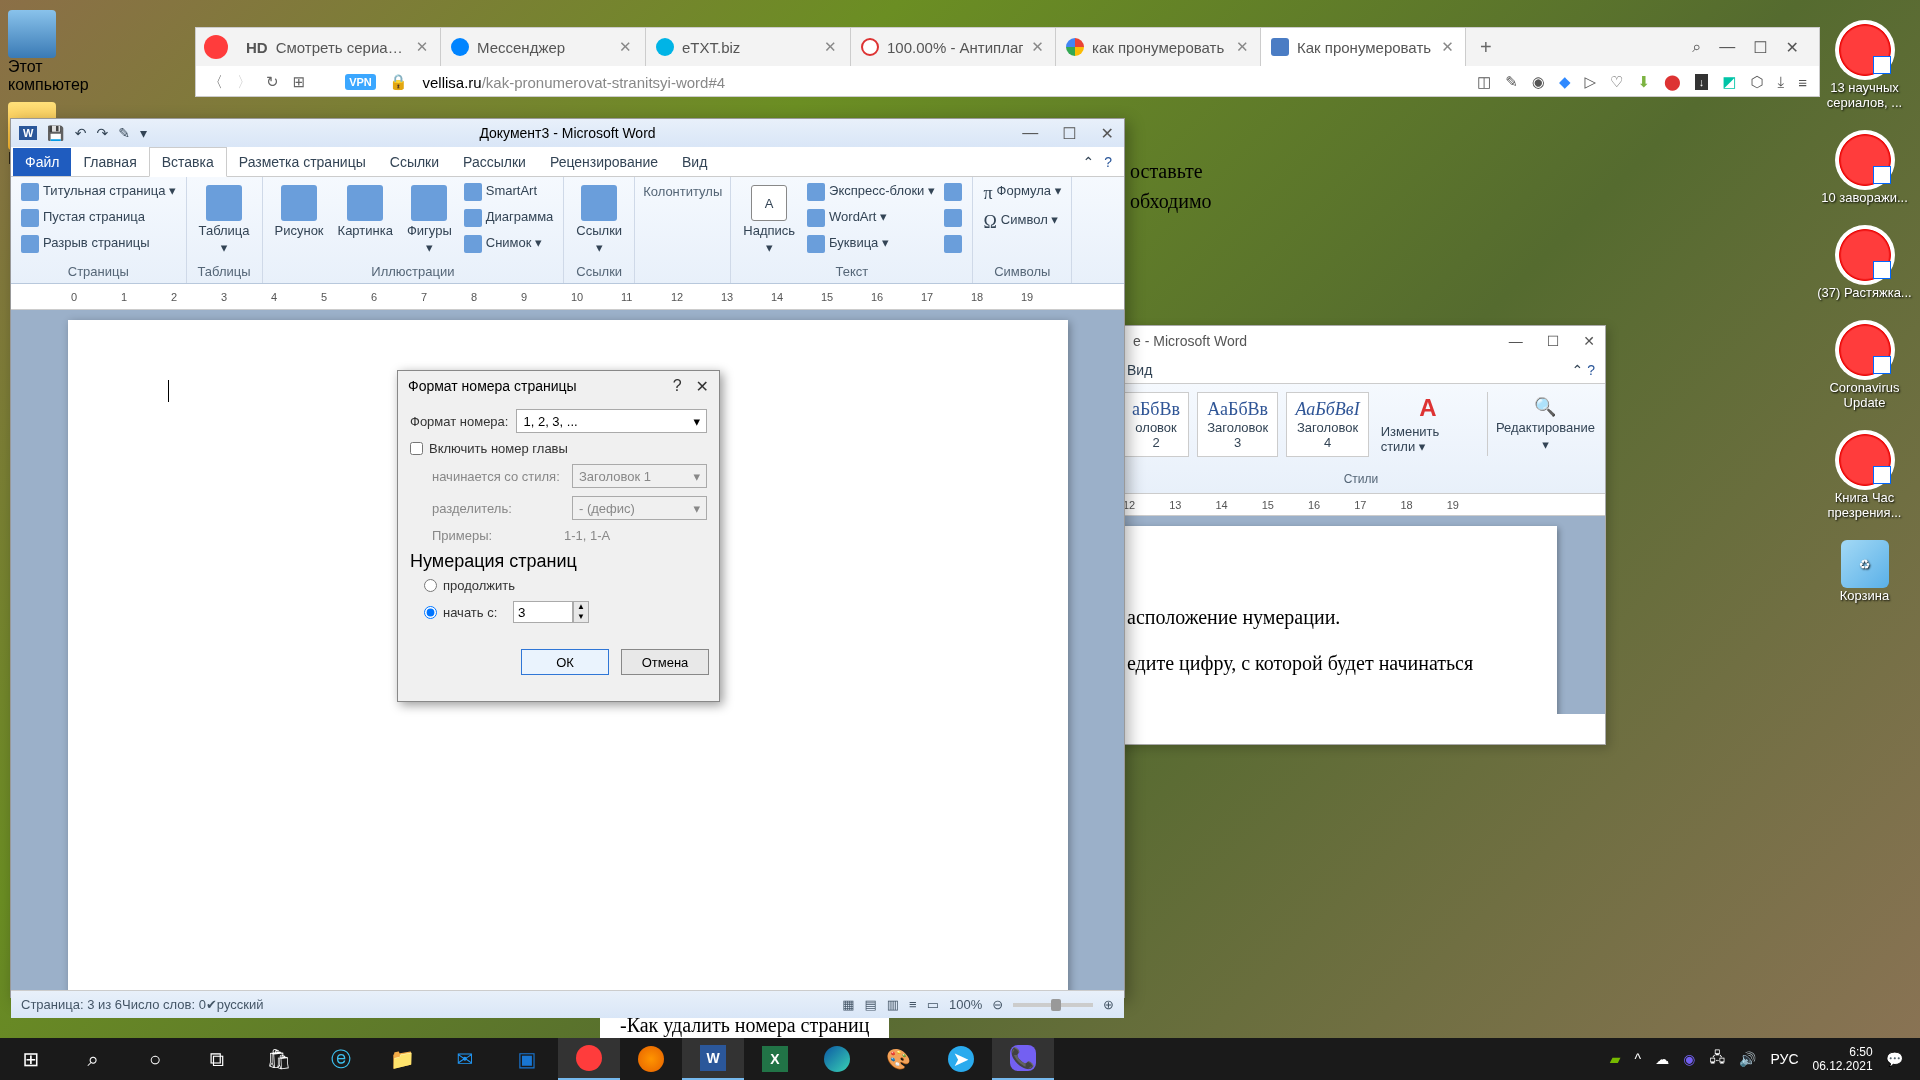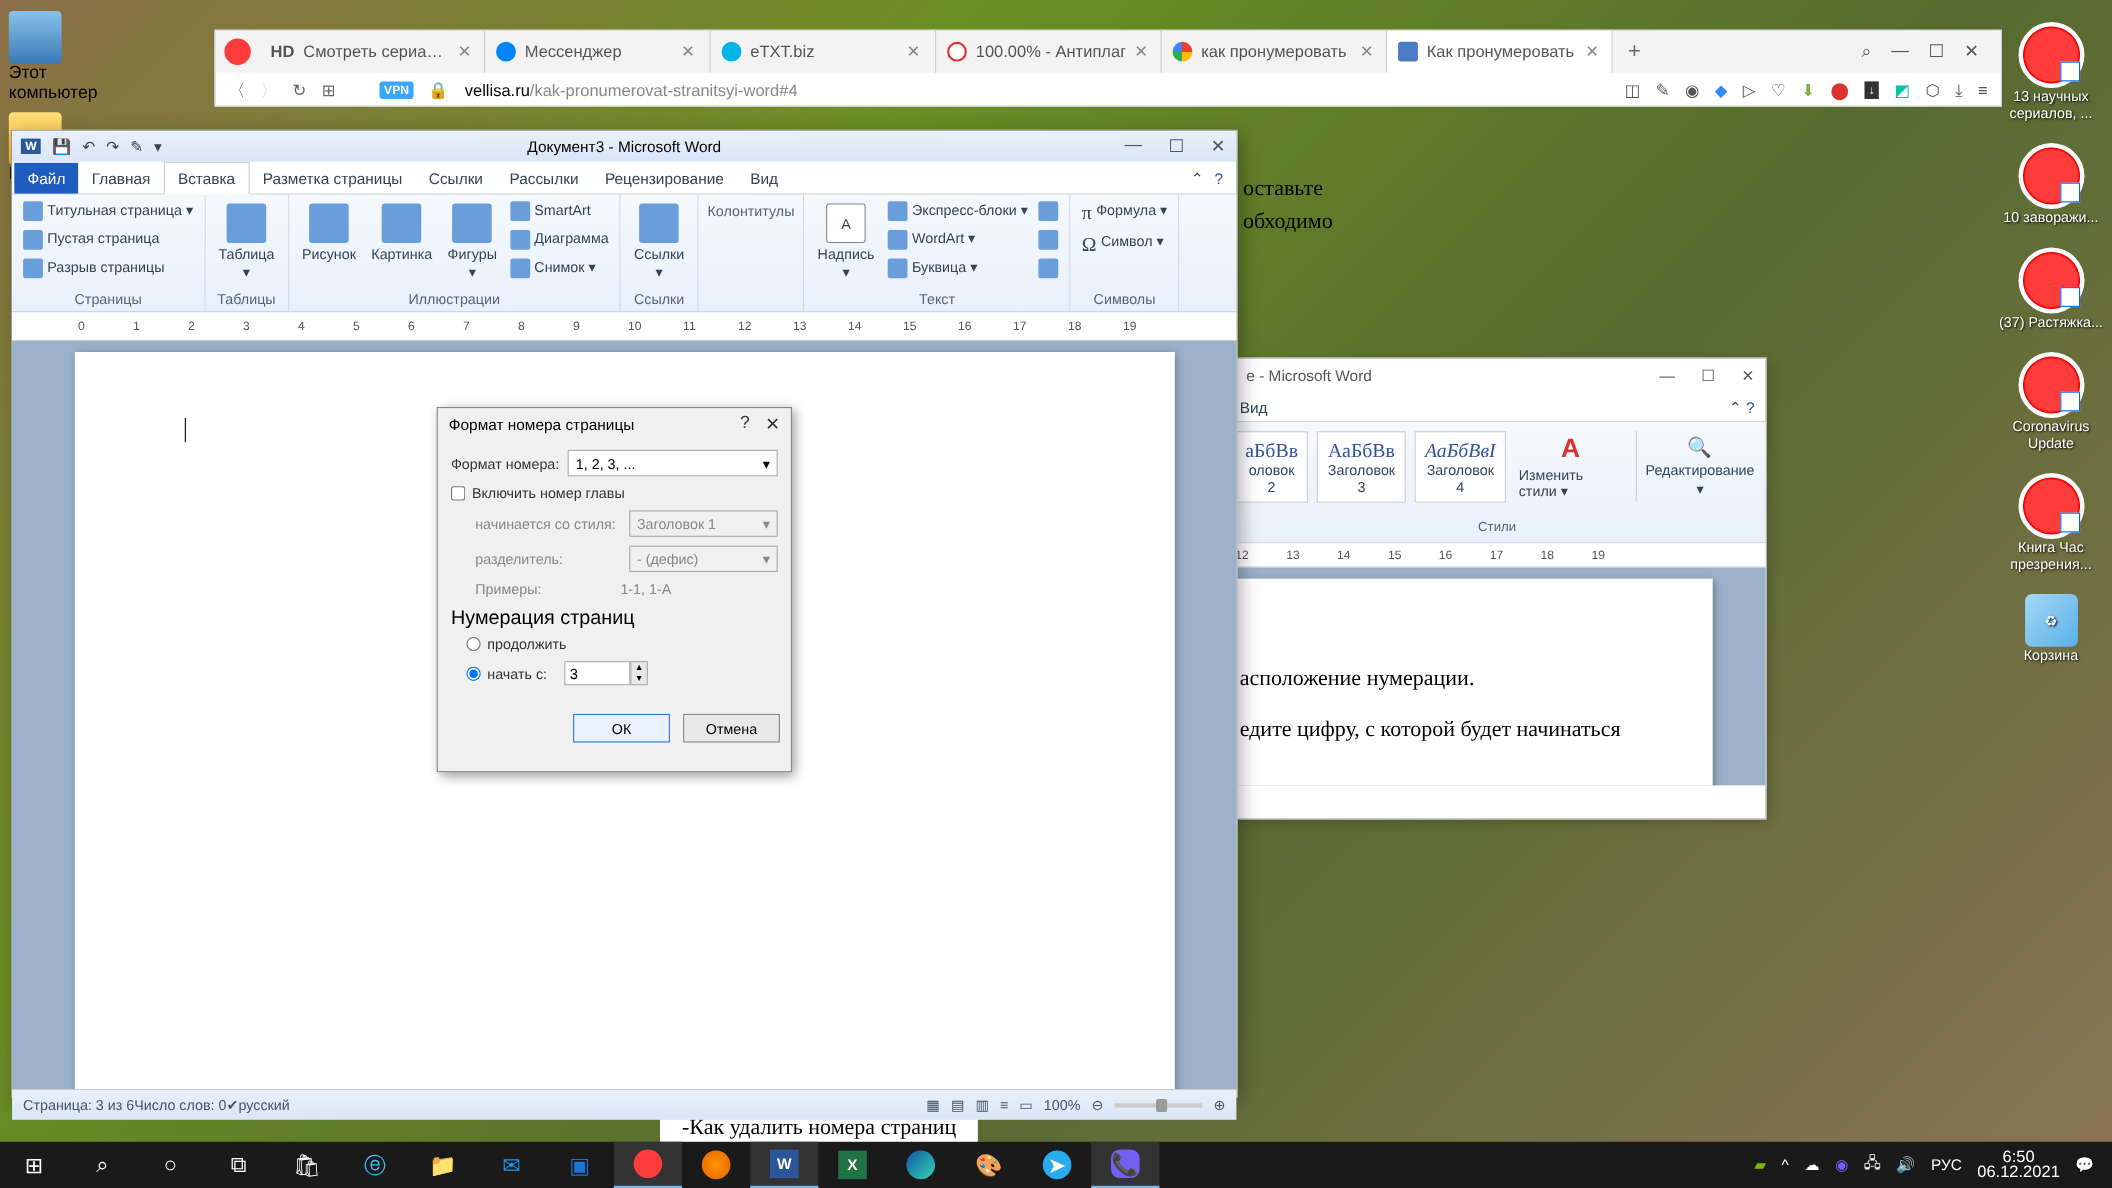--- a/index.html
+++ b/index.html
@@ -68,21 +68,21 @@
 .styles-row{display:flex;gap:8px;align-items:center}
 .style-box{border:1px solid #ccc;padding:6px 8px;background:#fff;text-align:center;font-size:13px}
 .style-box .prev{font-family:"Times New Roman";font-size:18px;color:#2f5596}
 .w2-doc{background:#9bb0c9;height:198px;position:relative;overflow:hidden}
 .txtline{position:absolute;font-family:"Times New Roman",serif;font-size:20px;color:#000}
 .taskbar{position:absolute;left:0;bottom:0;width:1920px;height:42px;background:#1a1a1a;z-index:100;display:flex;align-items:center}
 .tb-left{display:flex;align-items:center;height:100%}
 .tb-item{width:62px;height:42px;display:flex;align-items:center;justify-content:center;color:#fff;font-size:20px;cursor:pointer}
 .tb-item.active{background:#333;border-bottom:2px solid #76b9ed}
 .tb-right{margin-left:auto;display:flex;align-items:center;gap:14px;color:#fff;font-size:14px;padding-right:16px}
-.tb-clock{text-align:center;font-size:15px;line-height:14px}
+.tb-clock{text-align:right;font-size:12px;line-height:14px}
 .article-txt{position:absolute;z-index:2;font-family:"Times New Roman",serif;font-size:20px}
 </style>
 </head>
 <body>
 
 <div class="wallpaper"></div>
 
 <div class="di-left">
   <div class="di">
     <div style="width:48px;height:48px;background:linear-gradient(#89c2eb,#3a7ab5);border-radius:4px"></div>

